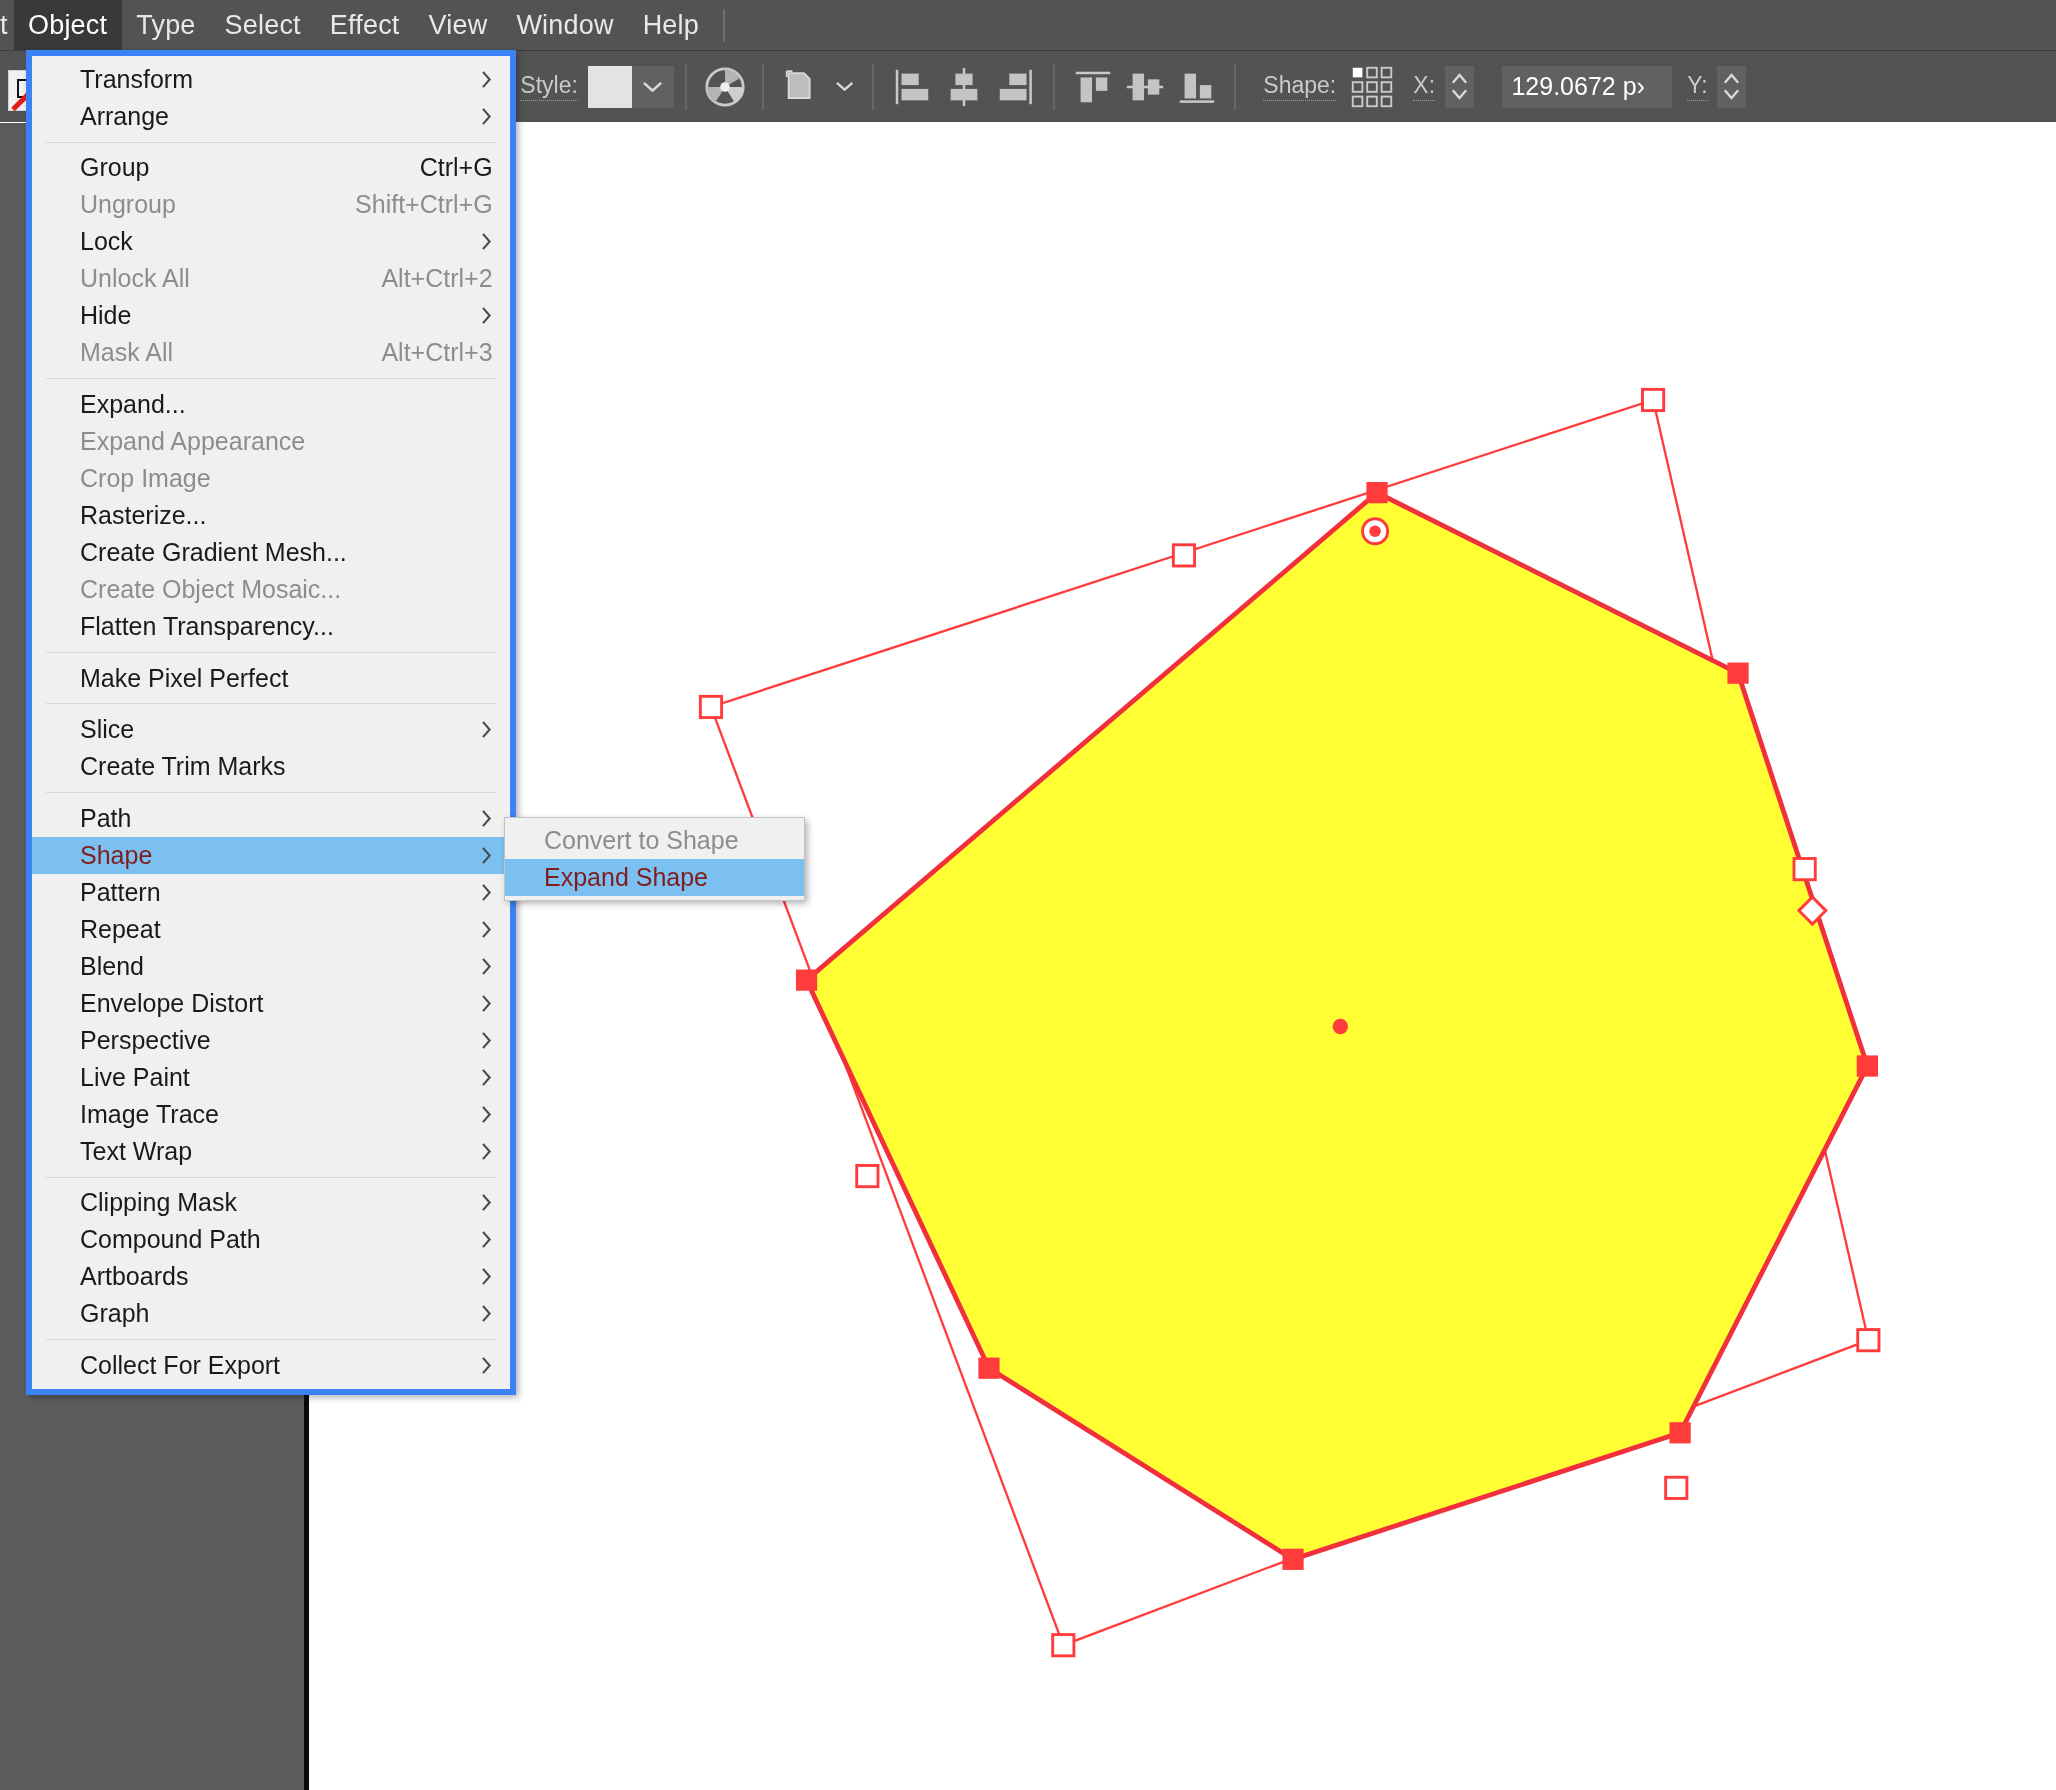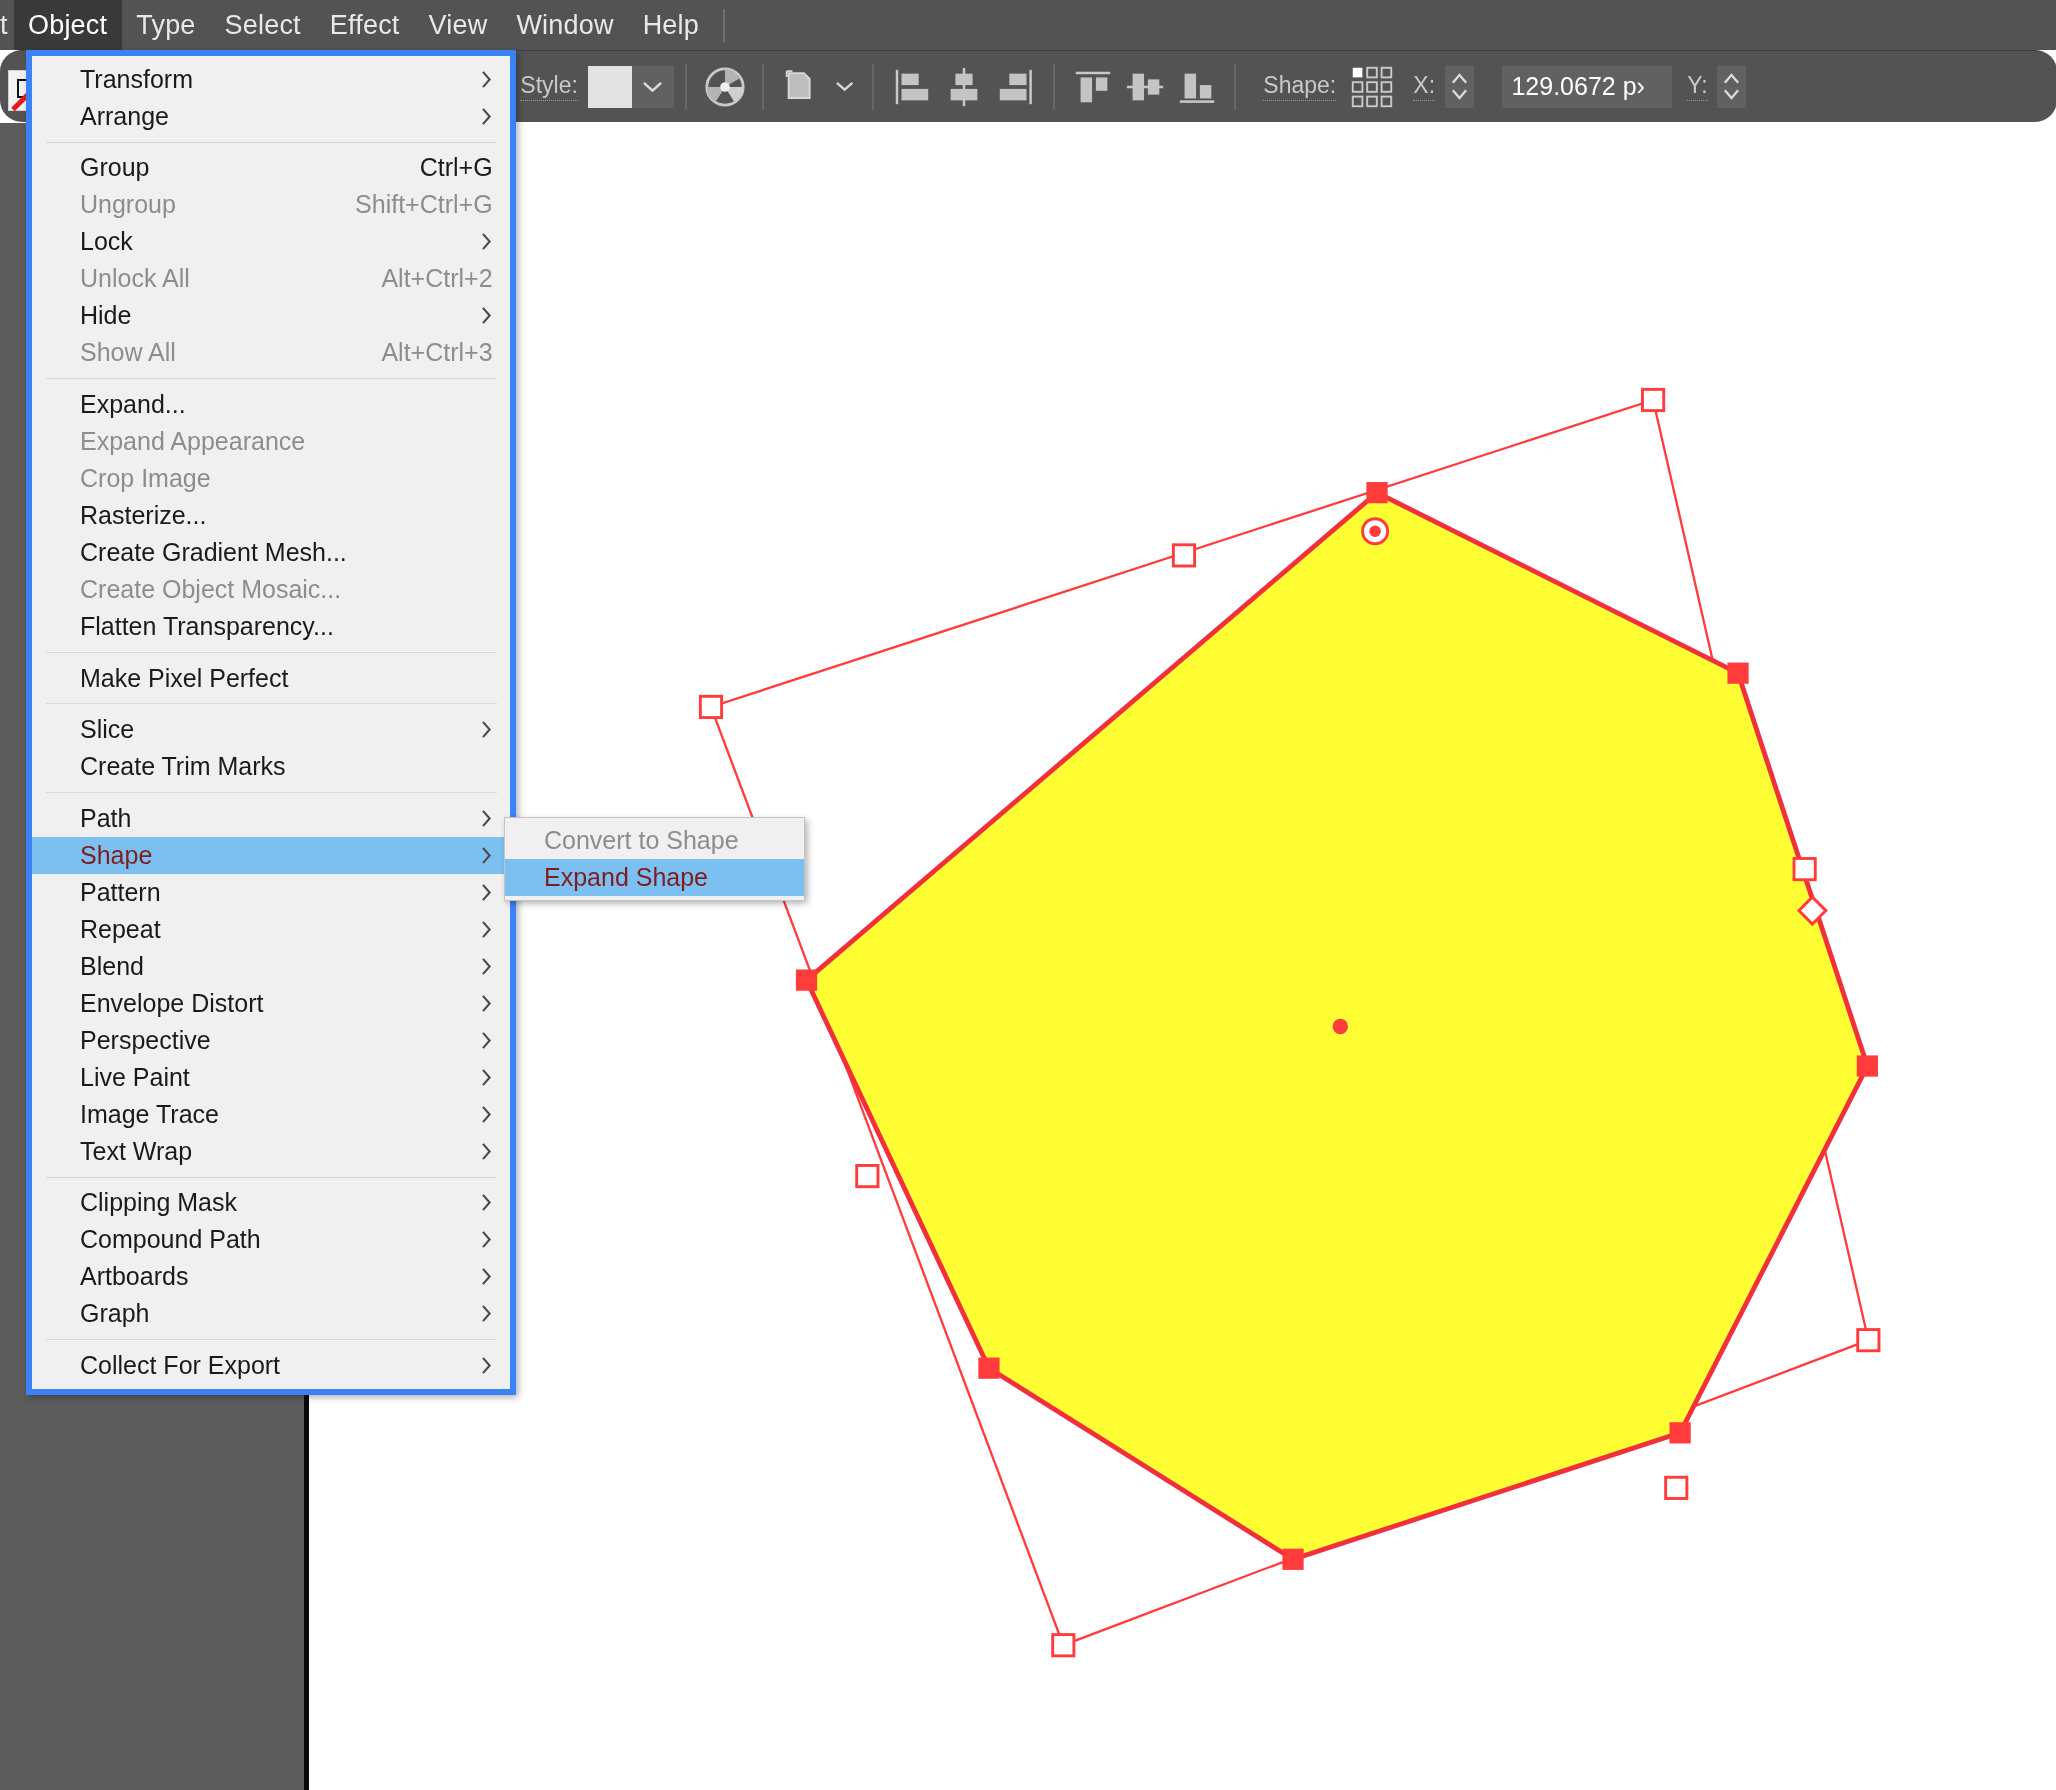--- a/index.html
+++ b/index.html
@@ -24,21 +24,21 @@
   }
   .menu-title.clipped { padding-left: 0; padding-right: 5.8px; }
   .menu-title.active { background: #393939; color: #ffffff; }
   .menubar-sep {
     width: 1.9px; height: 33px; background: #6e6e6e; margin: 0 9.7px;
   }
 
   .optionsbar {
     position: absolute; left: 0; top: 50px; width: 2057px; height: 72px;
     background: #535353; border-top: 1.9px solid #3d3d3d;
-    display: flex; align-items: center; border-radius: 22px;
+    display: flex; align-items: center;
   }
   .ob-sep { width: 1.9px; height: 46px; background: #676767; margin: 0 11.6px; }
 
   .stroke-combo { display: flex; align-items: center; height: 42px; margin-left: 13.5px; }
   .stroke-face {
     width: 135px; height: 42px; background: #e3e3e3;
     display: flex; align-items: center; justify-content: flex-end;
     padding-right: 7.7px; position: relative;
   }
   .stroke-face .sline {
@@ -389,21 +389,21 @@
       </div>
       <div class="mi">
         <span class="mi-label">Hide</span>
         <span class="mi-arrow">
           <svg class="gi" width="12.6" height="21" viewBox="0 0 13 22">
             <path d="M3 3 L10 11 L3 19" stroke="currentColor" stroke-width="2.2" fill="none"></path>
           </svg>
         </span>
       </div>
       <div class="mi disabled has-accel">
-        <span class="mi-label">Show All</span>
+        <span class="mi-label">Mask All</span>
         <span class="mi-accel">Alt+Ctrl+3</span>
       </div>
       <div class="msep"></div>
       <div class="mi">
         <span class="mi-label">Expand...</span>
       </div>
       <div class="mi disabled">
         <span class="mi-label">Expand Appearance</span>
       </div>
       <div class="mi disabled">

